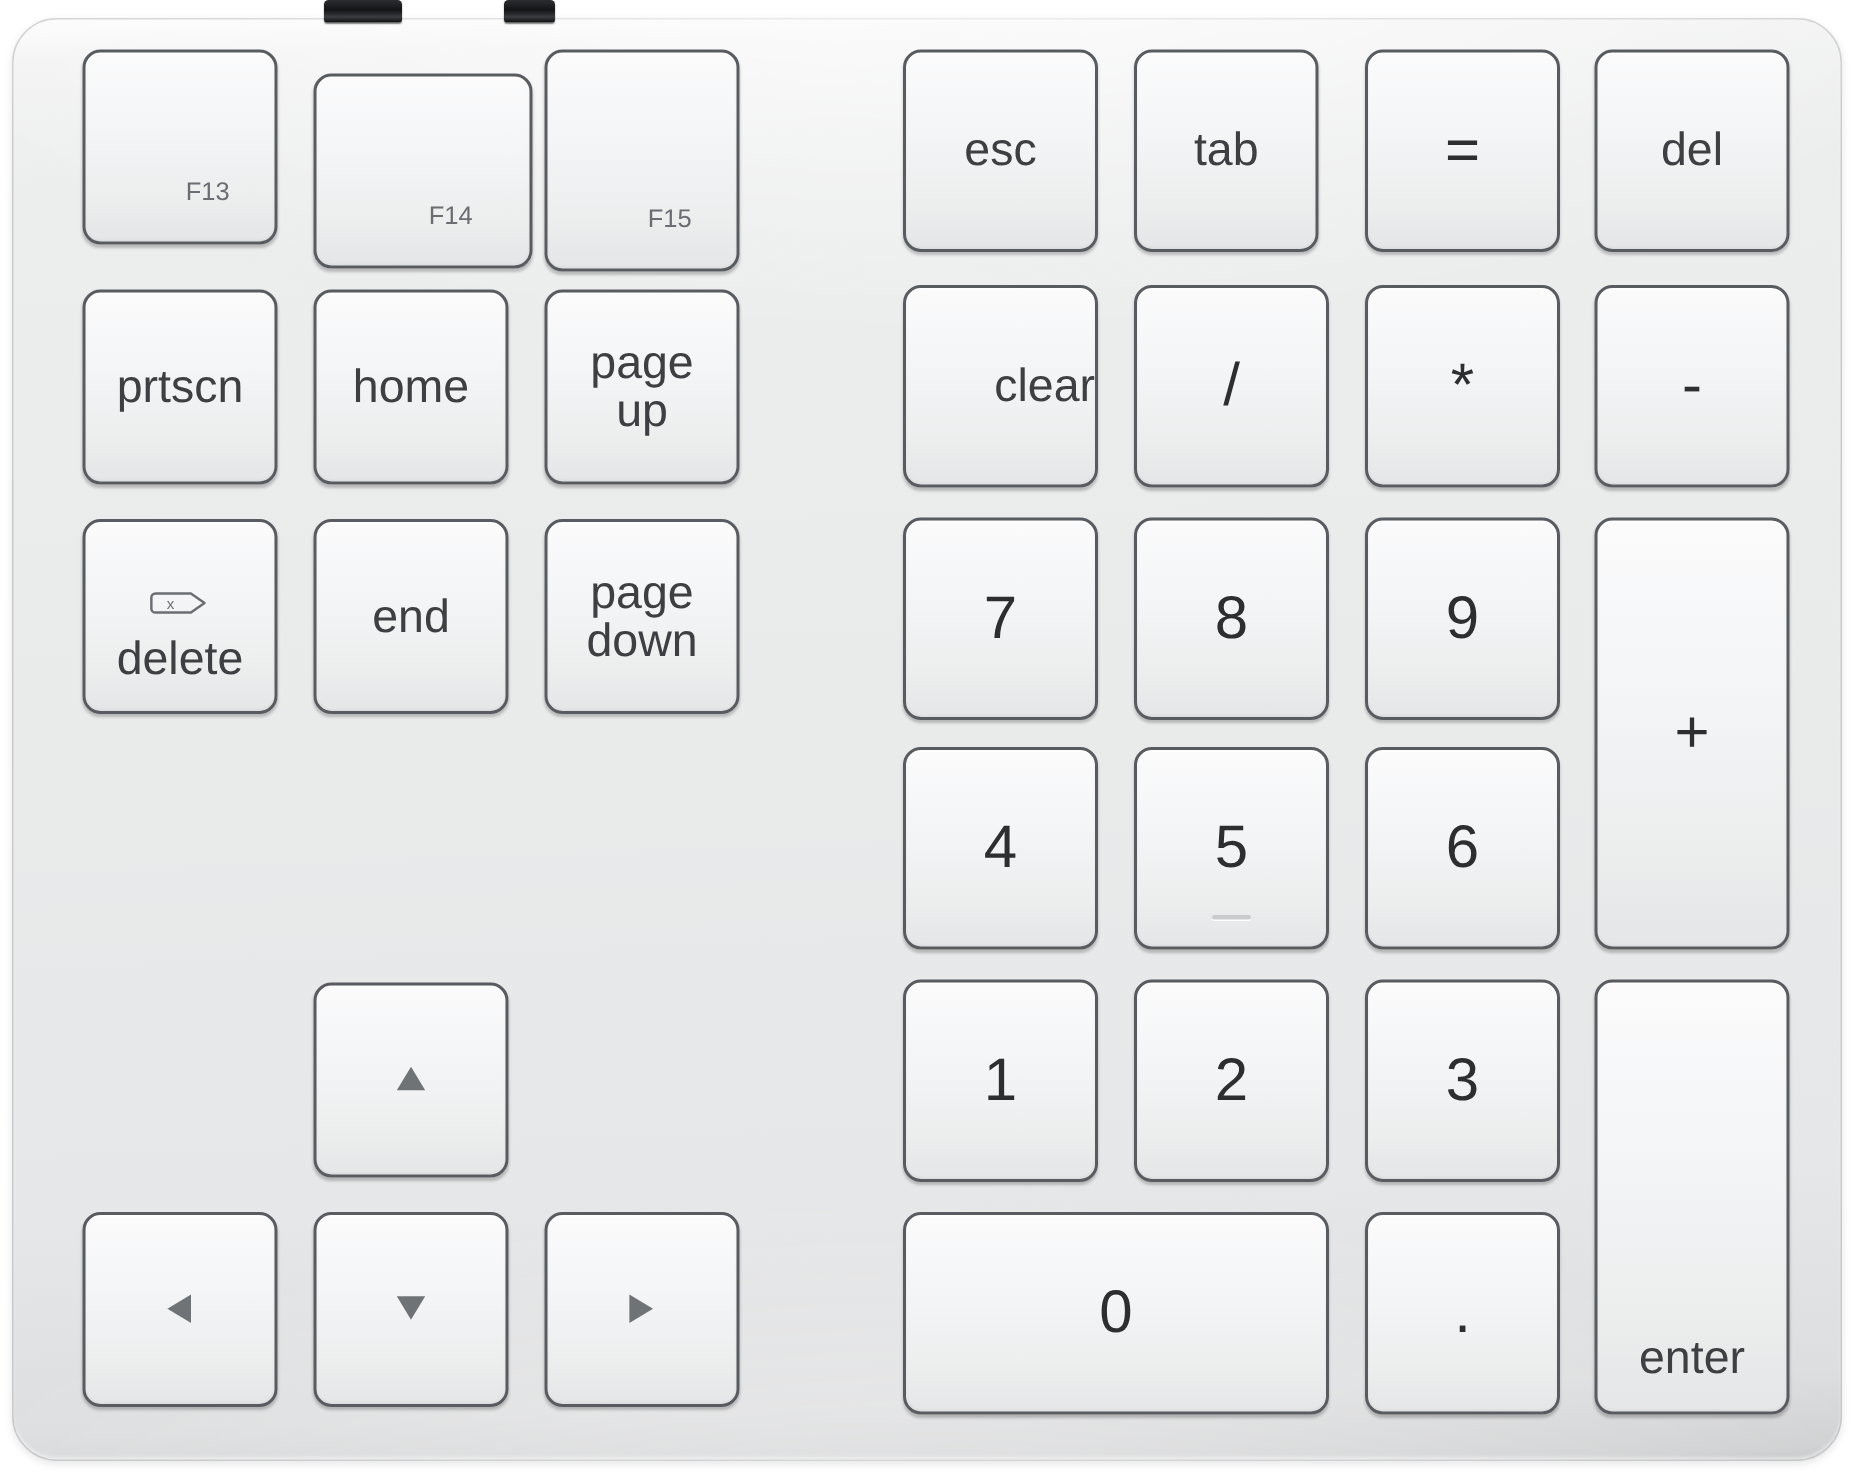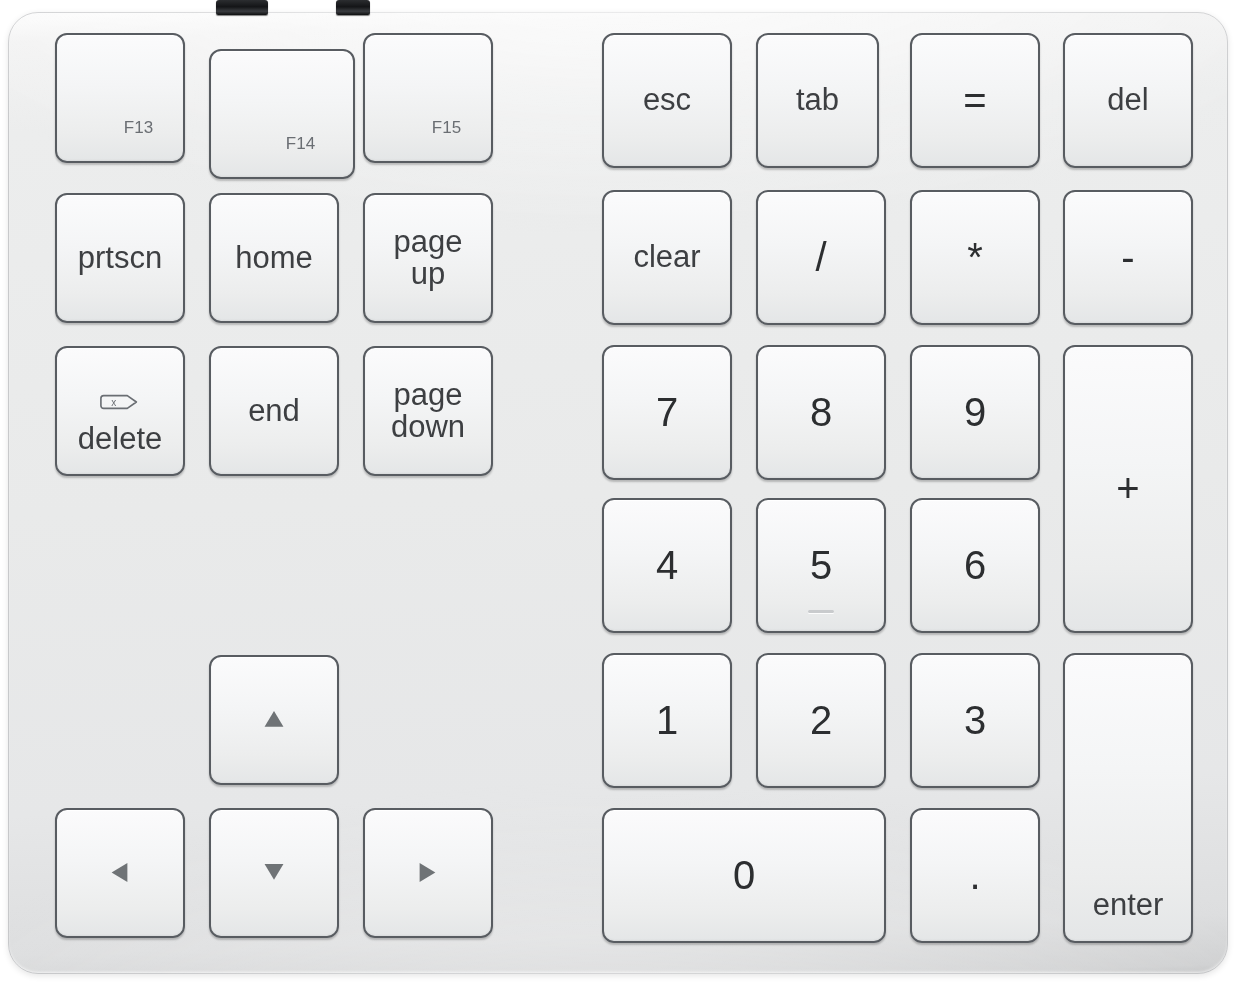--- a/index.html
+++ b/index.html
@@ -149,21 +149,21 @@
   <div class="foot" style="left:216px; top:0px; width:52px;"></div>
   <div class="foot" style="left:336px; top:0px; width:34px;"></div>
 
   <div id="keys-layer">
       <div class="key sz-tiny pos-lower" style="left: 55px; top: 33px; width: 130px; height: 130px;">
         <span class="label">F13</span>
       </div>
       <div class="key sz-tiny pos-lower" style="left: 209px; top: 49px; width: 146px; height: 130px;">
         <span class="label">F14</span>
       </div>
-      <div class="key sz-tiny pos-lower" style="left: 363px; top: 33px; width: 130px; height: 130px;">
+      <div class="key sz-tiny pos-lower" style="left: 363px; top: 33px; width: 130px; height: 148px;">
         <span class="label">F15</span>
       </div>
       <div class="key sz-med pos-center" style="left: 55px; top: 193px; width: 130px; height: 130px; justify-content: center;">
         <span class="label">prtscn</span>
       </div>
       <div class="key sz-med pos-center" style="left: 209px; top: 193px; width: 130px; height: 130px;">
         <span class="label">home</span>
       </div>
       <div class="key sz-med pos-center" style="left: 363px; top: 193px; width: 130px; height: 130px;">
         <span class="label">page
@@ -210,21 +210,21 @@
       </div>
       <div class="key sz-med pos-center" style="left: 756px; top: 33px; width: 123px; height: 135px;">
         <span class="label">tab</span>
       </div>
       <div class="key sz-op pos-center" style="left: 910px; top: 33px; width: 130px; height: 135px;">
         <span class="label">=</span>
       </div>
       <div class="key sz-med pos-center" style="left: 1063px; top: 33px; width: 130px; height: 135px;">
         <span class="label">del</span>
       </div>
-      <div class="key sz-med pos-center" style="left: 602px; top: 190px; width: 130px; height: 135px;">
+      <div class="key sz-med pos-center" style="left: 602px; top: 190px; width: 130px; height: 135px; justify-content: flex-end;">
         <span class="label">clear</span>
       </div>
       <div class="key sz-op pos-center" style="left: 756px; top: 190px; width: 130px; height: 135px;">
         <span class="label">/</span>
       </div>
       <div class="key sz-op pos-center" style="left: 910px; top: 190px; width: 130px; height: 135px;">
         <span class="label">*</span>
       </div>
       <div class="key sz-op pos-center" style="left: 1063px; top: 190px; width: 130px; height: 135px;">
         <span class="label">-</span>

